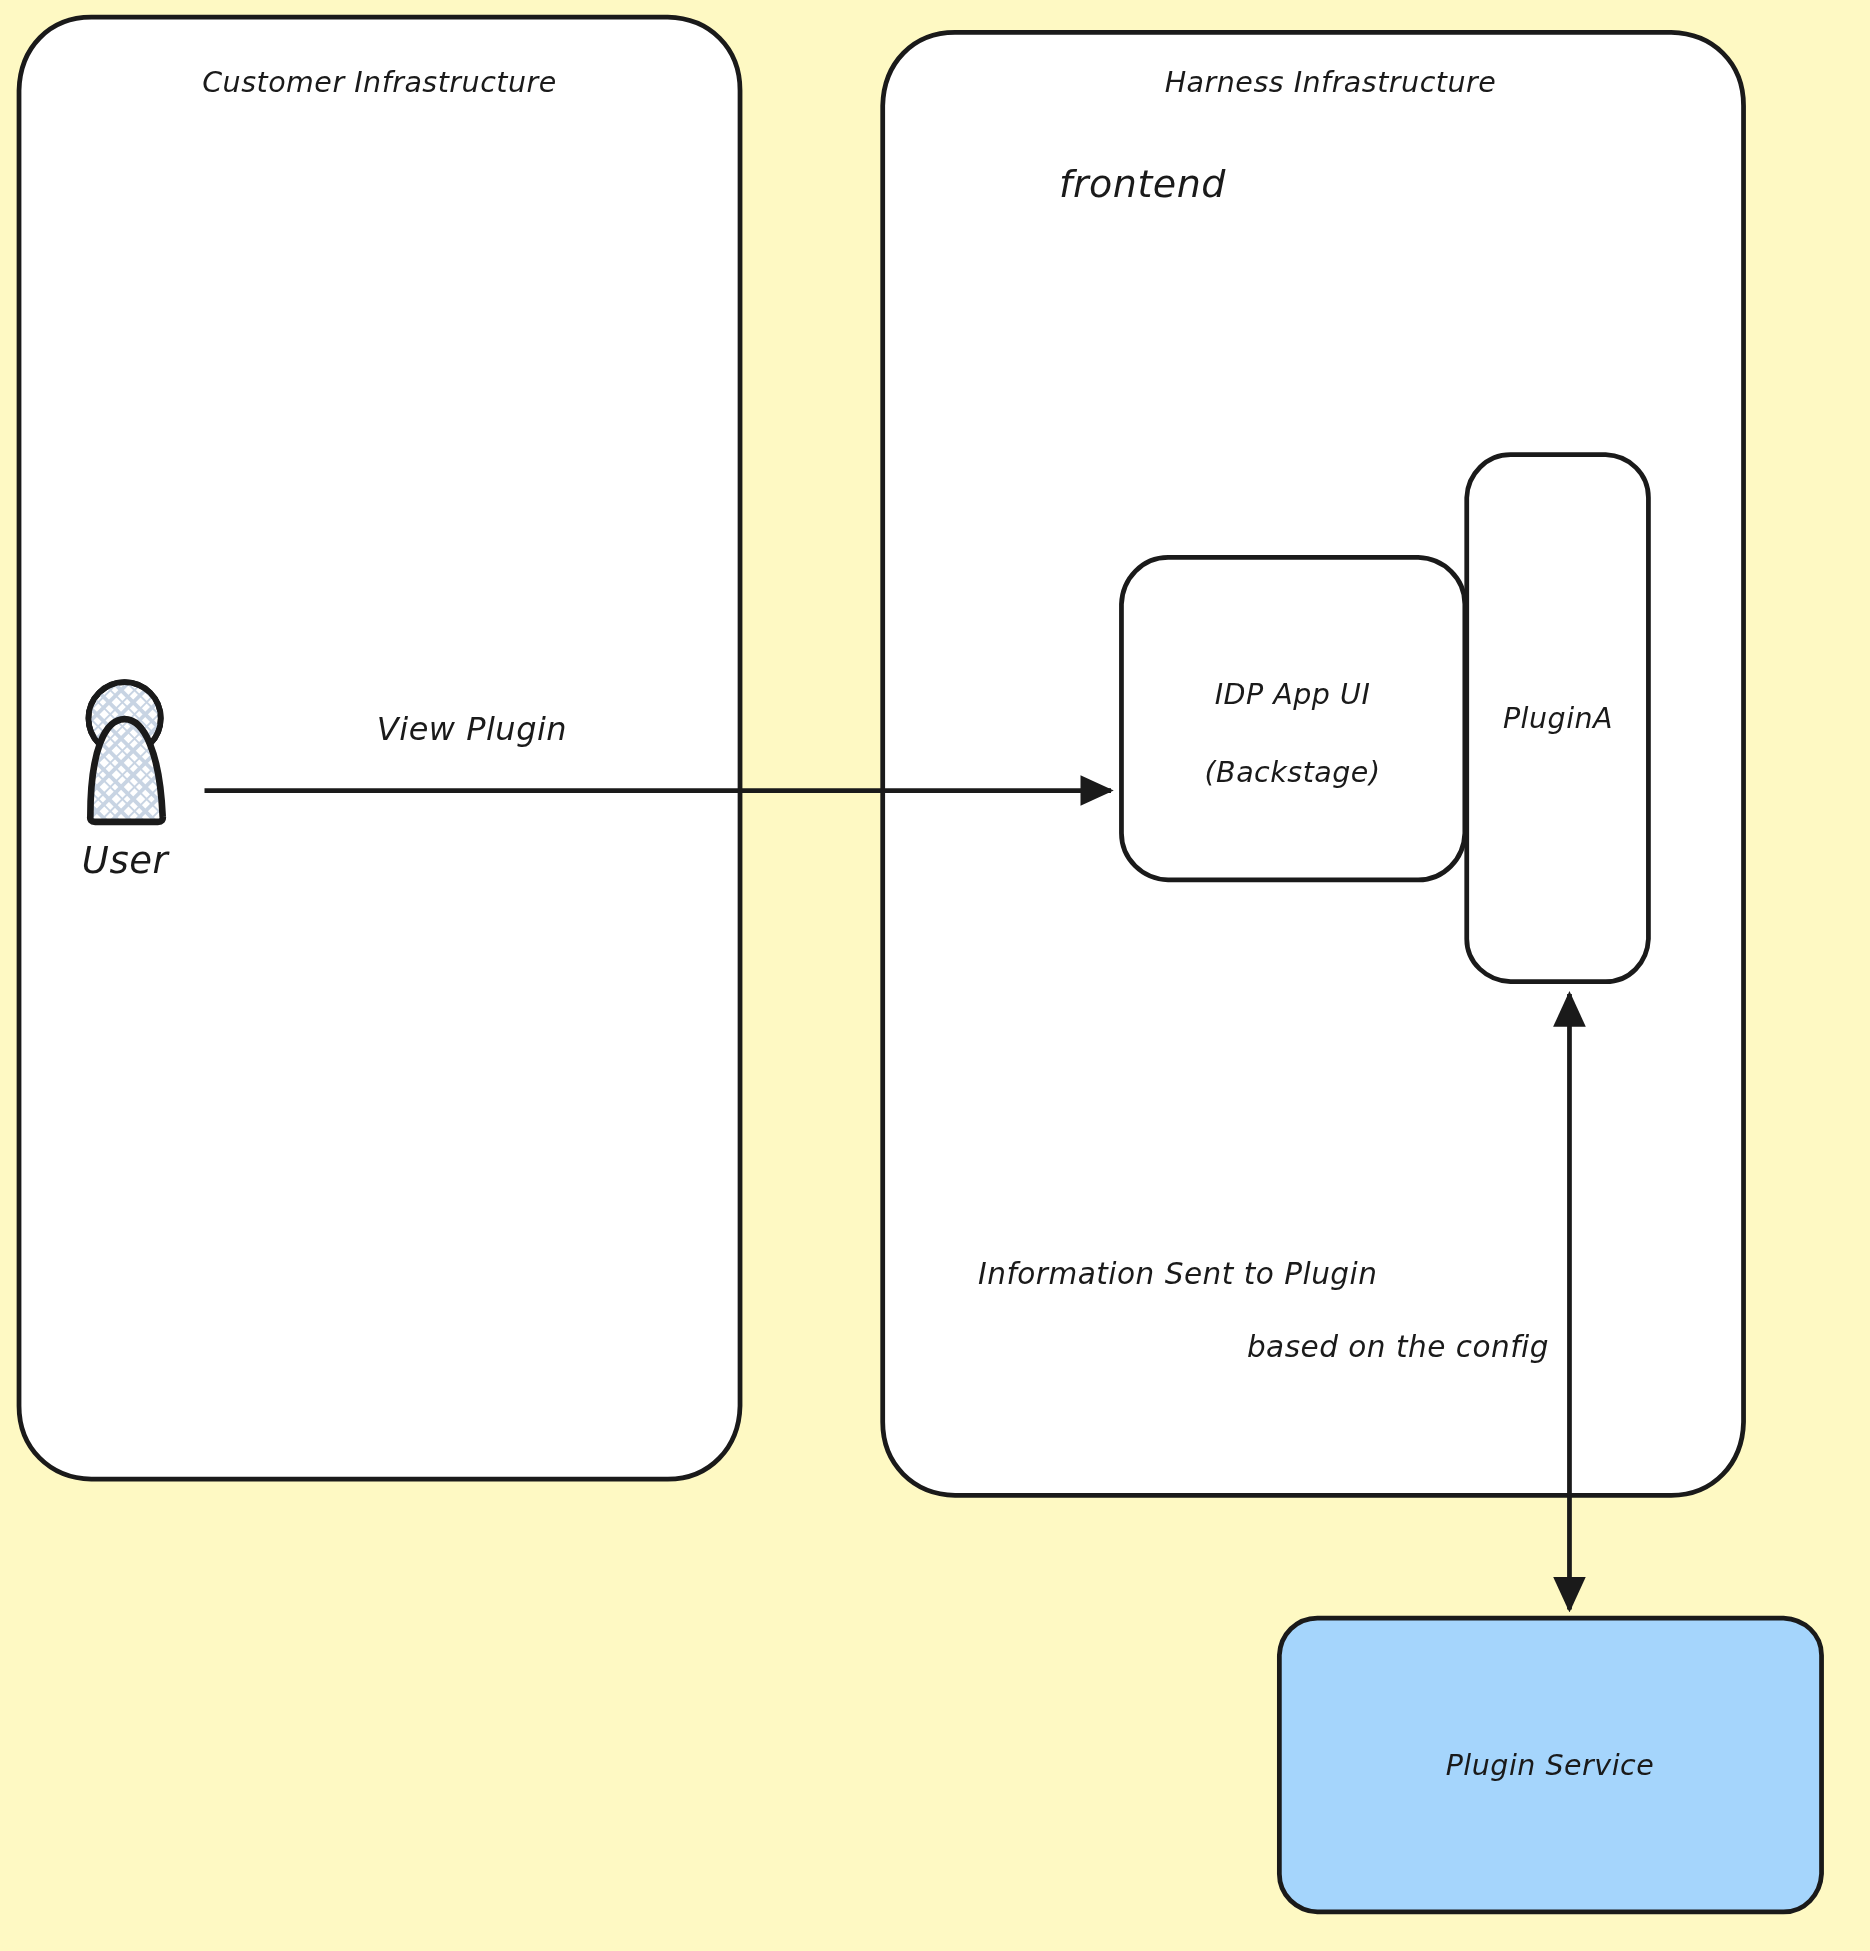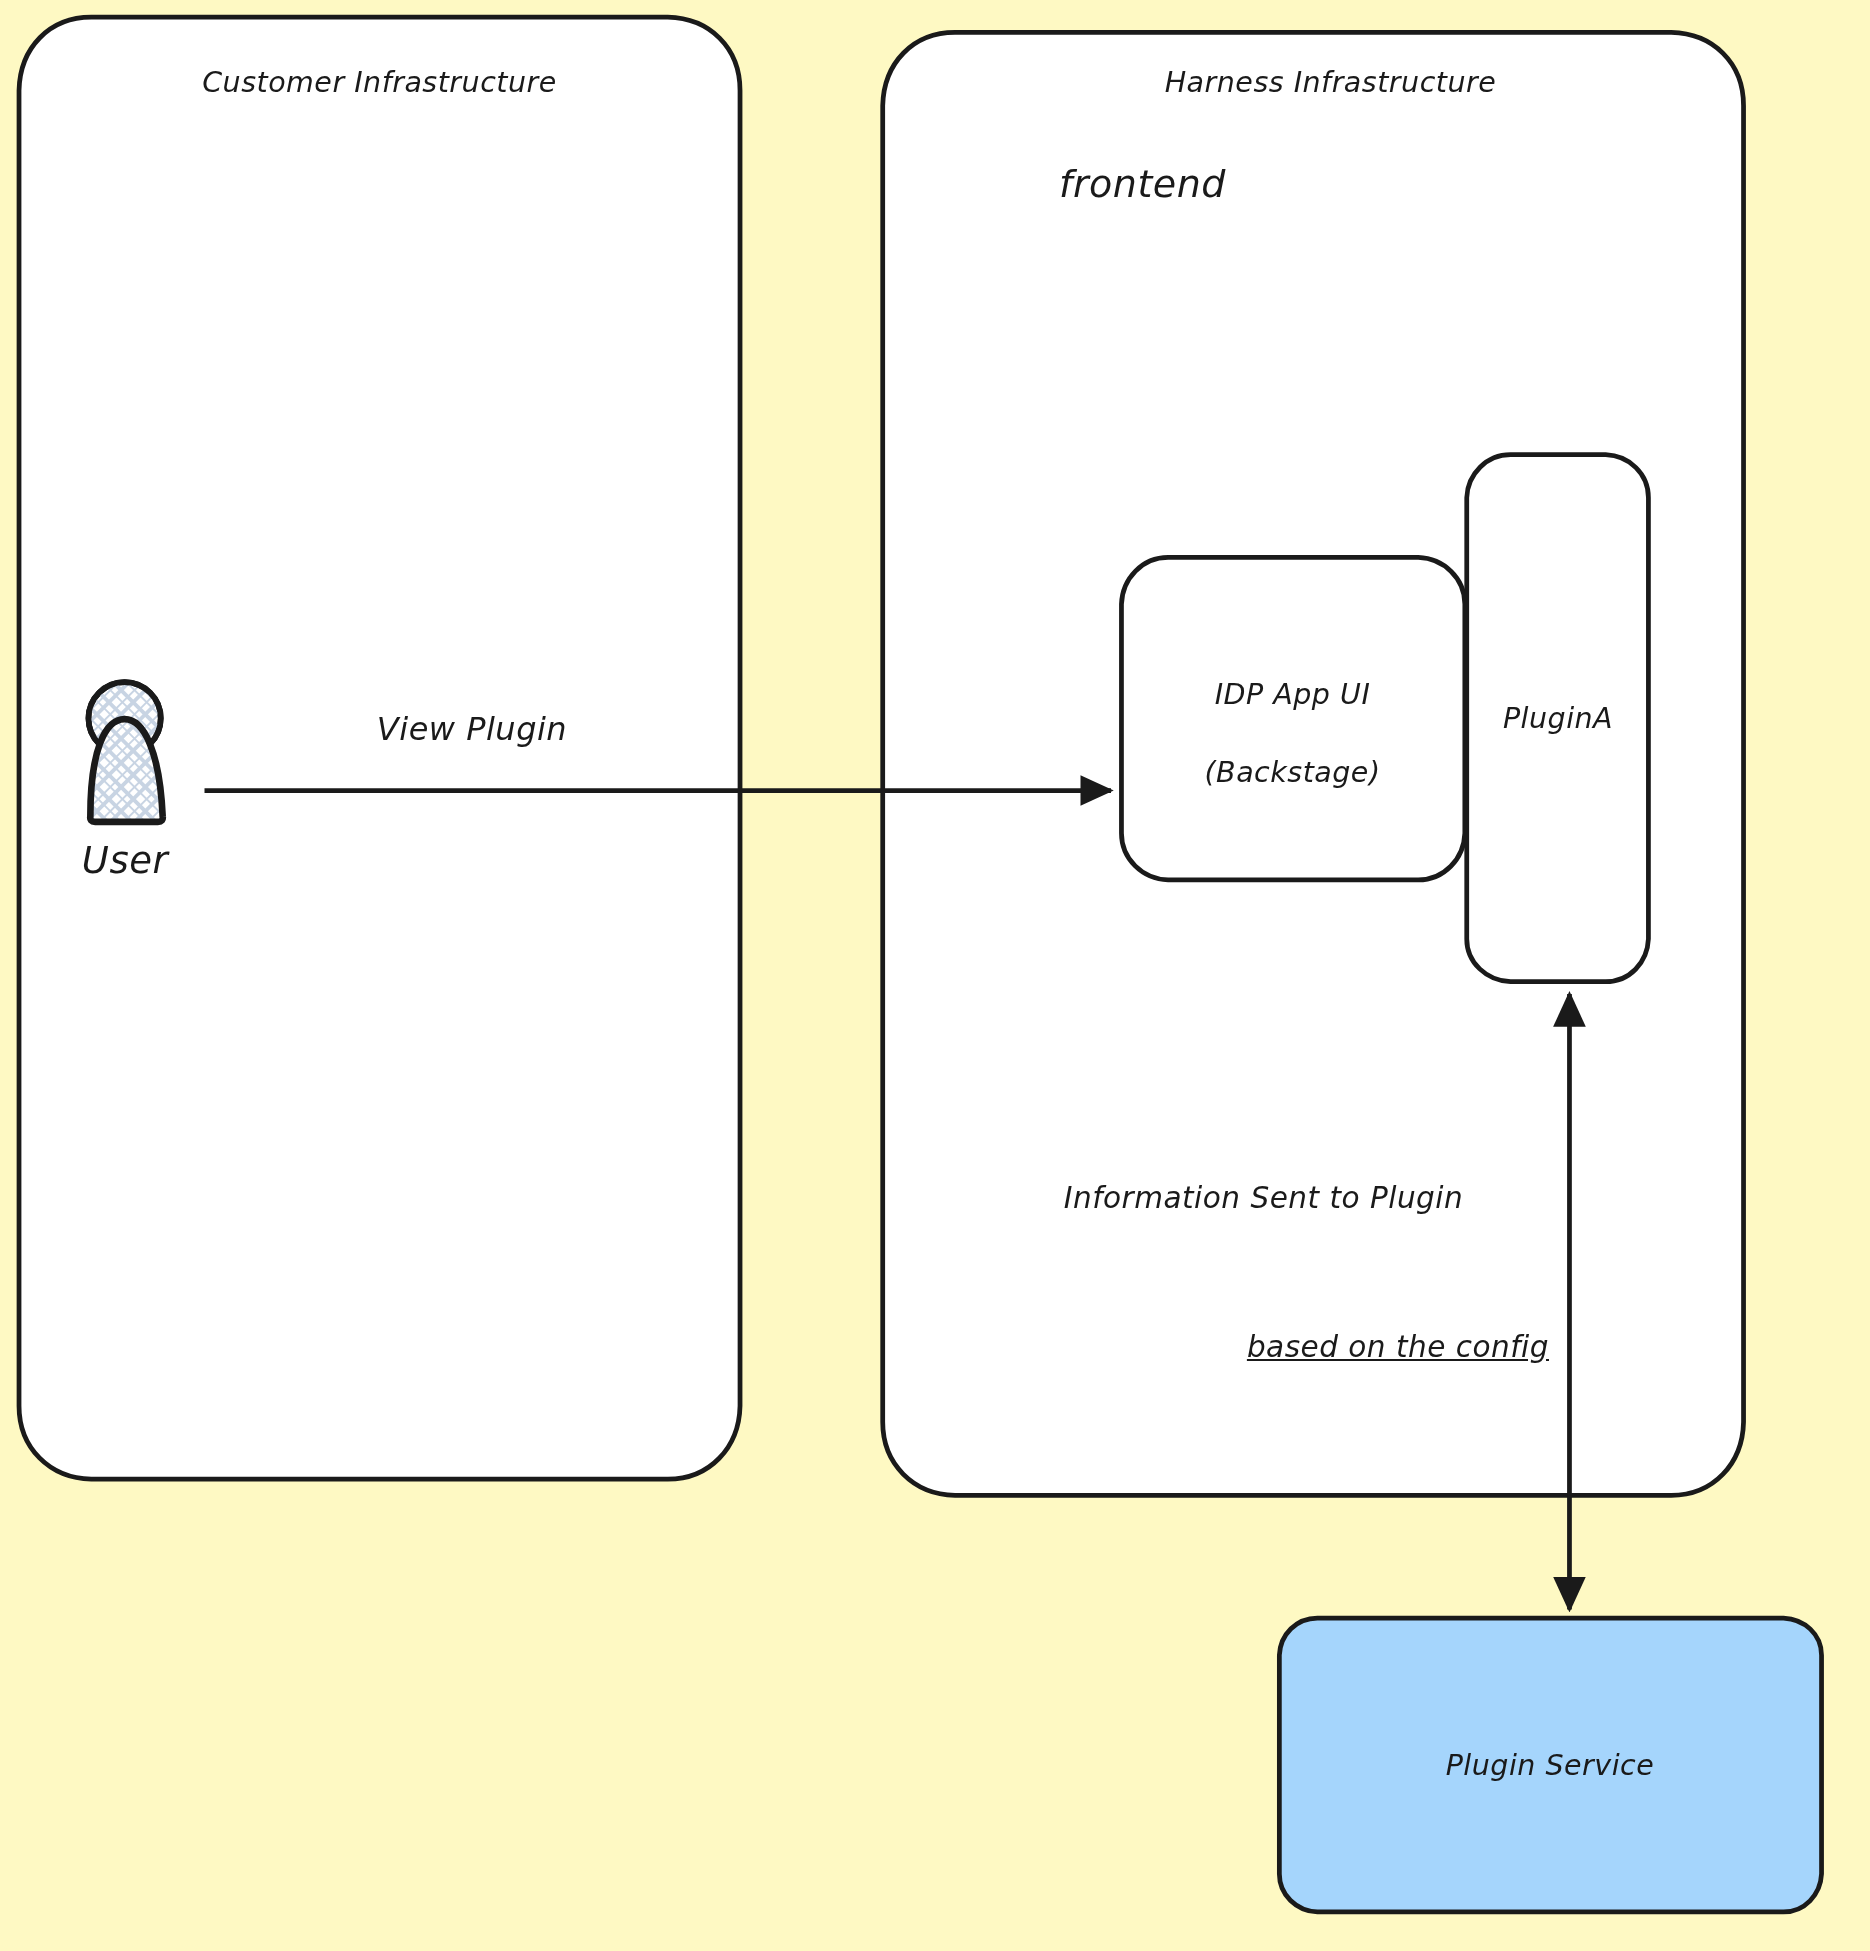--- a/index.html
+++ b/index.html
@@ -158,19 +158,19 @@
 
   <div class="dgm-label lbl-actor" style="left:49px; top:837px; width:152px;">User</div>
 
   <div class="dgm-label lbl-edge" style="left:263px; top:709px; width:418px;">View Plugin</div>
 
   <div class="dgm-label lbl-node" style="left:1121px; top:677px; width:343px;">IDP App UI</div>
   <div class="dgm-label lbl-node" style="left:1121px; top:715px; width:343px;margin-top:40px;">(Backstage)</div>
 
   <div class="dgm-label lbl-node" style="left:1467px; top:701px; width:182px;">PluginA</div>
 
-  <div class="dgm-label lbl-edge-multi" style="left:978px; top:1176px; width:571px; text-align:center;">Information Sent to Plugin</div>
-  <div class="dgm-label lbl-edge-multi" style="left:978px; top:1325px; width:571px; text-align:right;text-decoration:underline;">based on the config</div>
+  <div class="dgm-label lbl-edge-multi" style="left:978px; top:1252px; width:571px; text-align:left;">Information Sent to Plugin</div>
+  <div class="dgm-label lbl-edge-multi" style="left:978px; top:1325px; width:571px; text-align:right;">based on the config</div>
 
   <div class="dgm-label lbl-node" style="left:1279px; top:1748px; width:542px;">Plugin Service</div>
 
 </div>
 
 
 </body></html>

